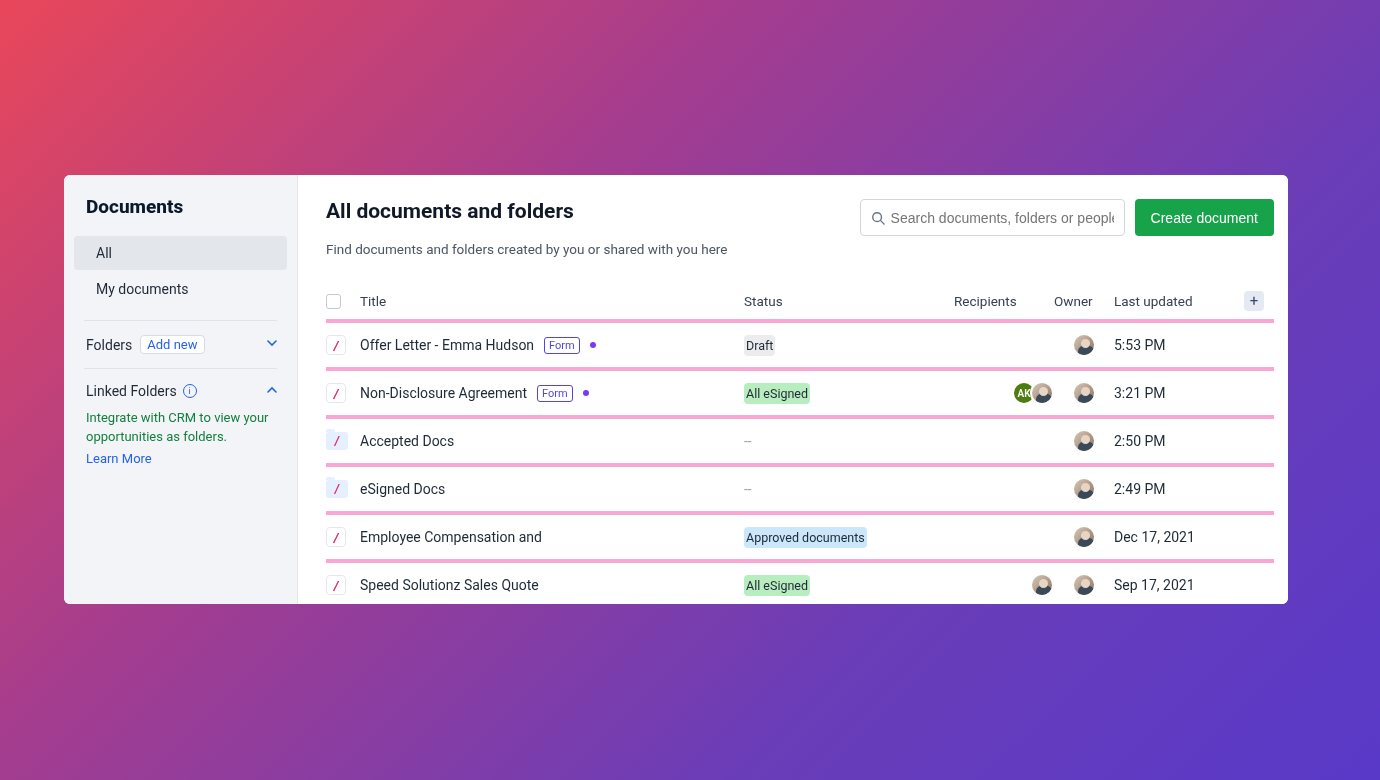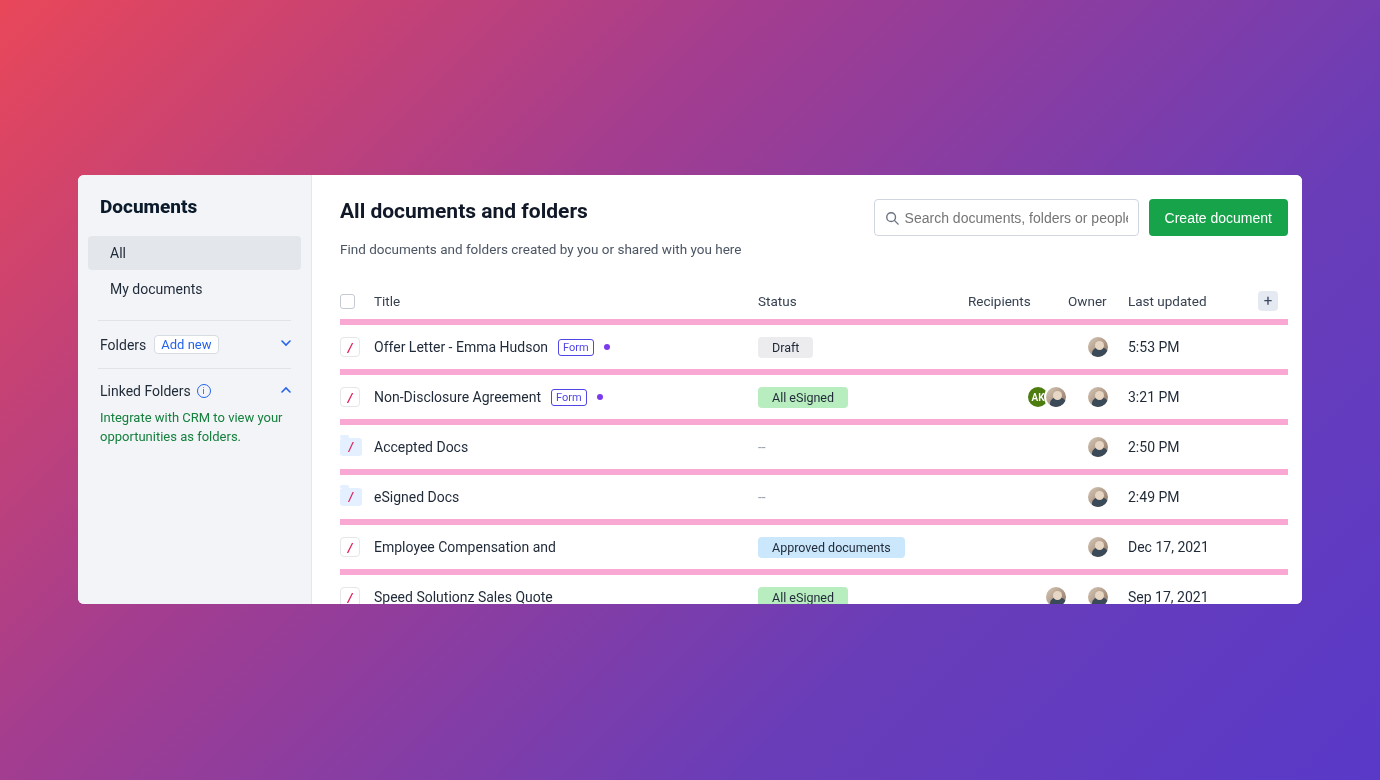--- a/index.html
+++ b/index.html
@@ -6,21 +6,21 @@
 body {
   font-family: -apple-system, BlinkMacSystemFont, "Segoe UI", Roboto, Helvetica, Arial, sans-serif;
   width: 1380px;
   height: 780px;
   background: linear-gradient(135deg, #e94759 0%, #a43d8f 35%, #6a3db8 70%, #5939c8 100%);
   overflow: hidden;
   position: relative;
 }
 .app {
   position: absolute;
-  left: 78px;
+  left: 64px;
   top: 175px;
   width: 1224px;
   height: 429px;
   background: #fff;
   border-radius: 6px;
   display: flex;
   overflow: hidden;
 }
 .sidebar {
   width: 234px;
@@ -161,21 +161,21 @@
   cursor: pointer;
 }
 
 .table {
   margin-top: 26px;
 }
 .thead, .trow {
   display: grid;
   grid-template-columns: 34px 1fr 210px 100px 60px 130px 30px;
   align-items: center;
-  border-bottom: 6px solid #f9a8d4;
+  border-bottom: 4px solid #f9a8d4;
 }
 .thead {
   padding: 8px 0;
   font-size: 13.5px;
   color: #374151;
 }
 .trow {
   padding: 10px 0;
   font-size: 14px;
   color: #1f2937;
@@ -235,21 +235,21 @@
   line-height: 15px;
 }
 .dot {
   width: 6px; height: 6px;
   background: #7c3aed;
   border-radius: 50%;
 }
 .status-pill {
   display: inline-block;
   font-size: 12.5px;
-  padding: 3px 14px;
+  padding: 3px 2px;
   border-radius: 4px;
   color: #1f2937;
 }
 .pill-draft { background: #ececef; }
 .pill-esigned { background: #b8edbf; }
 .pill-approved { background: #cbe7fb; }
 .dash { color: #9ca3af; font-size: 14px; }
 
 .recipients {
   display: flex;
@@ -334,20 +334,21 @@
     <div class="linked-row">
       <span class="linked-label">Linked Folders</span>
       <span class="info-icon">i</span>
       <span class="chev">
         <svg width="10" height="10" viewBox="0 0 10 10">
             <path d="M1 7 L5 3 L9 7" fill="none" stroke="currentColor" stroke-width="1.6" stroke-linecap="round"></path>
           </svg>
       </span>
     </div>
     <div class="linked-desc">Integrate with CRM to view your opportunities as folders.</div>
+    <a class="learn-more">Learn More</a>
   </aside>
 
   <main class="main">
     <div class="header-row">
       <div class="header-text">
         <div class="page-title">All documents and folders</div>
         <div class="page-subtitle">Find documents and folders created by you or shared with you here</div>
       </div>
       <div class="search-box">
         <span class="search-icon">

